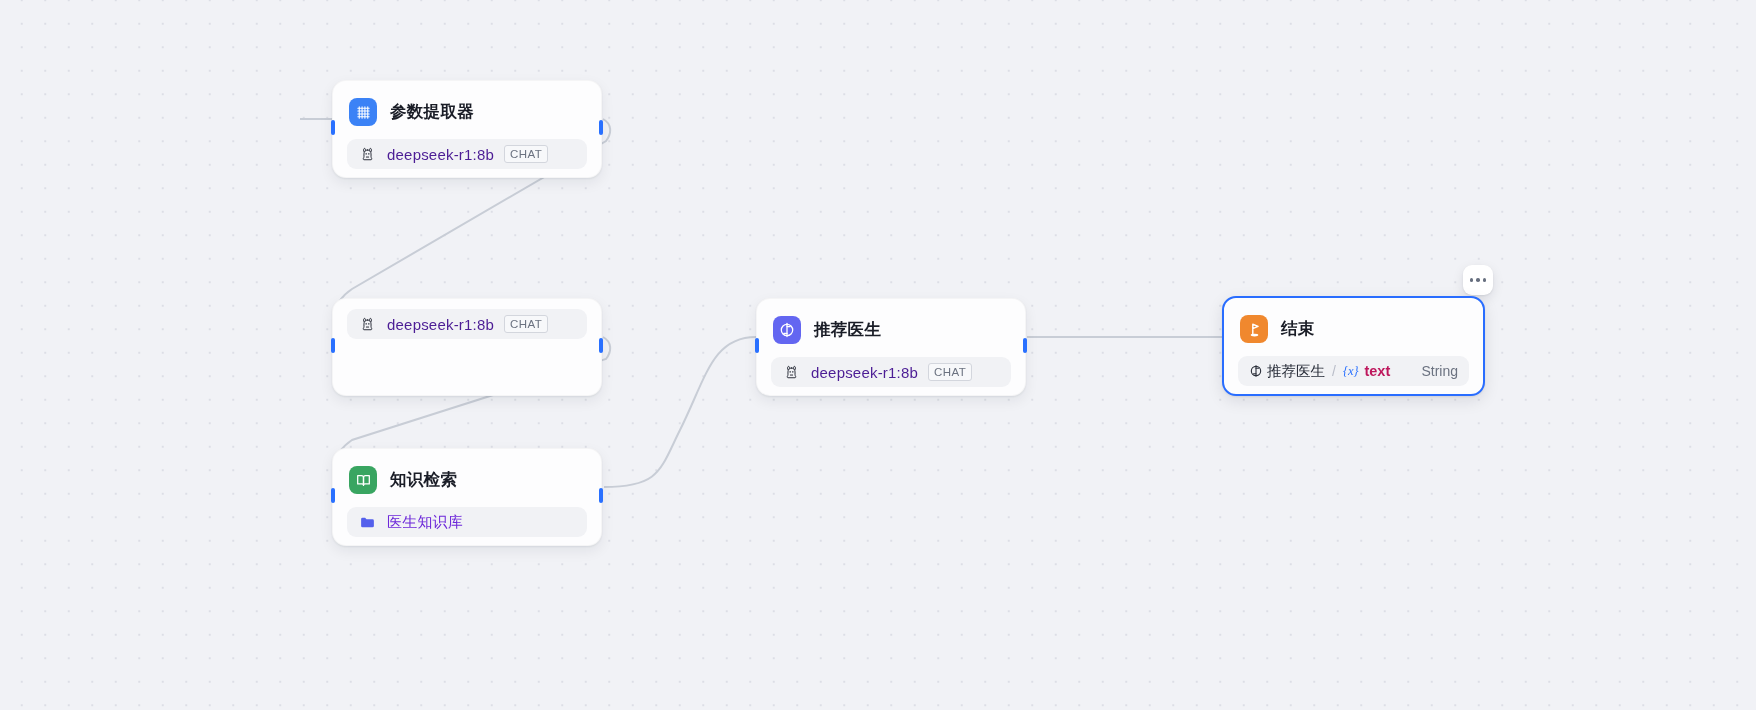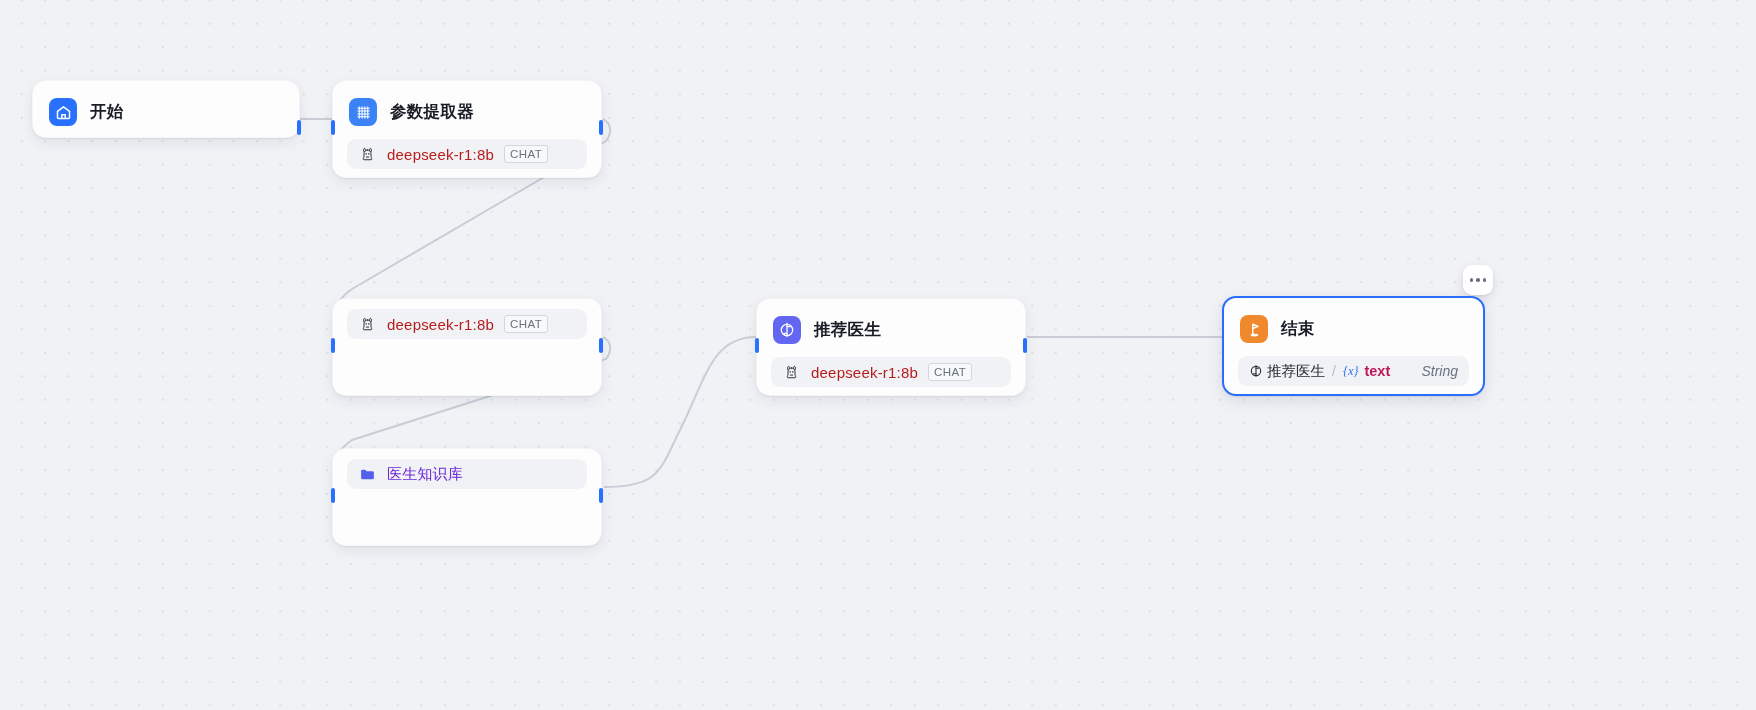--- a/index.html
+++ b/index.html
@@ -100,21 +100,21 @@
   .sub-icon {
     width: 19px;
     height: 19px;
     flex: 0 0 19px;
     display: flex;
     align-items: center;
     justify-content: center;
   }
   .sub-label {
     font-size: 15px;
-    color: #b91c1c;
+    color: #4c1d95;
     white-space: nowrap;
     letter-spacing: 0.2px;
   }
   .sub-label.muted {
     color: #6d28d9;
   }
   .chat-badge {
     font-size: 11.5px;
     color: #6b7280;
     border: 1px solid #d3d6dd;
@@ -169,21 +169,20 @@
     color: #be185d;
     font-size: 14.5px;
     font-weight: 700;
     white-space: nowrap;
   }
   .var-type {
     margin-left: auto;
     font-size: 14px;
     color: #6b7280;
     white-space: nowrap;
-    font-style: italic;
   }
 
   
   .port {
     position: absolute;
     width: 4px;
     height: 15px;
     border-radius: 2px;
     background: #2970ff;
     top: 39px;
@@ -236,33 +235,20 @@
 
     <path class="edge-path" d="M 1027 337 L 1222 337"></path>
   </svg>
 
   <div class="more-btn" style="left:1463px; top:265px;">
     <span class="more-dot"></span>
     <span class="more-dot"></span>
     <span class="more-dot"></span>
   </div>
 
-  <div class="node" style="left:32px; top:80px; width:268px; height:58px;">
-    <div class="node-header">
-      <div class="node-icon" style="background:#2970ff;">
-        <svg width="17" height="17" viewBox="0 0 24 24" fill="none" stroke="#ffffff" stroke-width="2.1" stroke-linecap="round" stroke-linejoin="round">
-          <path d="M3.5 10.5 L12 4 L20.5 10.5 V19.2 A1.3 1.3 0 0 1 19.2 20.5 H4.8
-                   A1.3 1.3 0 0 1 3.5 19.2 Z"></path>
-          <path d="M9.6 20.5 v-5.4 h4.8 v5.4"></path>
-        </svg>
-      </div>
-      <div class="node-title">开始</div>
-    </div>
-    <div class="port right"></div>
-  </div>
 
   <div class="node" style="left:332px; top:80px; width:270px; height:98px;">
     <div class="node-header">
       <div class="node-icon" style="background:#3b82f6;">
         <svg width="17" height="17" viewBox="0 0 24 24" fill="none" stroke="#ffffff" stroke-width="1.5" stroke-linecap="round">
           <path d="M4 6 h16 M4 10 h16 M4 14 h16 M4 18 h16"></path>
           <path d="M6 4 v16 M10 4 v16 M14 4 v16 M18 4 v16"></path>
         </svg>
       </div>
       <div class="node-title">参数提取器</div>
@@ -306,20 +292,31 @@
         </span>
         <span class="sub-label">deepseek-r1:8b</span>
         <span class="chat-badge">CHAT</span>
       </div>
     </div>
     <div class="port left"></div>
     <div class="port right"></div>
   </div>
 
   <div class="node" style="left:332px; top:448px; width:270px; height:98px;">
+    <div class="node-header">
+      <div class="node-icon" style="background:#39a561;">
+        <svg width="17" height="17" viewBox="0 0 24 24" fill="none" stroke="#ffffff" stroke-width="1.8" stroke-linecap="round" stroke-linejoin="round">
+          <path d="M3.8 5.2 h5.4 a2.8 2.8 0 0 1 2.8 2.8 v10.8
+                   a2 2 0 0 0-2-2 H3.8 Z"></path>
+          <path d="M20.2 5.2 h-5.4 a2.8 2.8 0 0 0-2.8 2.8 v10.8
+                   a2 2 0 0 1 2-2 h6.2 Z"></path>
+        </svg>
+      </div>
+      <div class="node-title">知识检索</div>
+    </div>
     <div class="node-body">
       <div class="sub-row">
         <span class="sub-icon">
           <svg width="17" height="17" viewBox="0 0 24 24" fill="#5460ec">
             <path d="M3 7.2 a2 2 0 0 1 2-2 h3.6 l2 2.2 h8.4 a2 2 0 0 1 2 2
                      v7.4 a2 2 0 0 1-2 2 H5 a2 2 0 0 1-2-2 Z"></path>
           </svg>
         </span>
         <span class="sub-label muted">医生知识库</span>
       </div>

